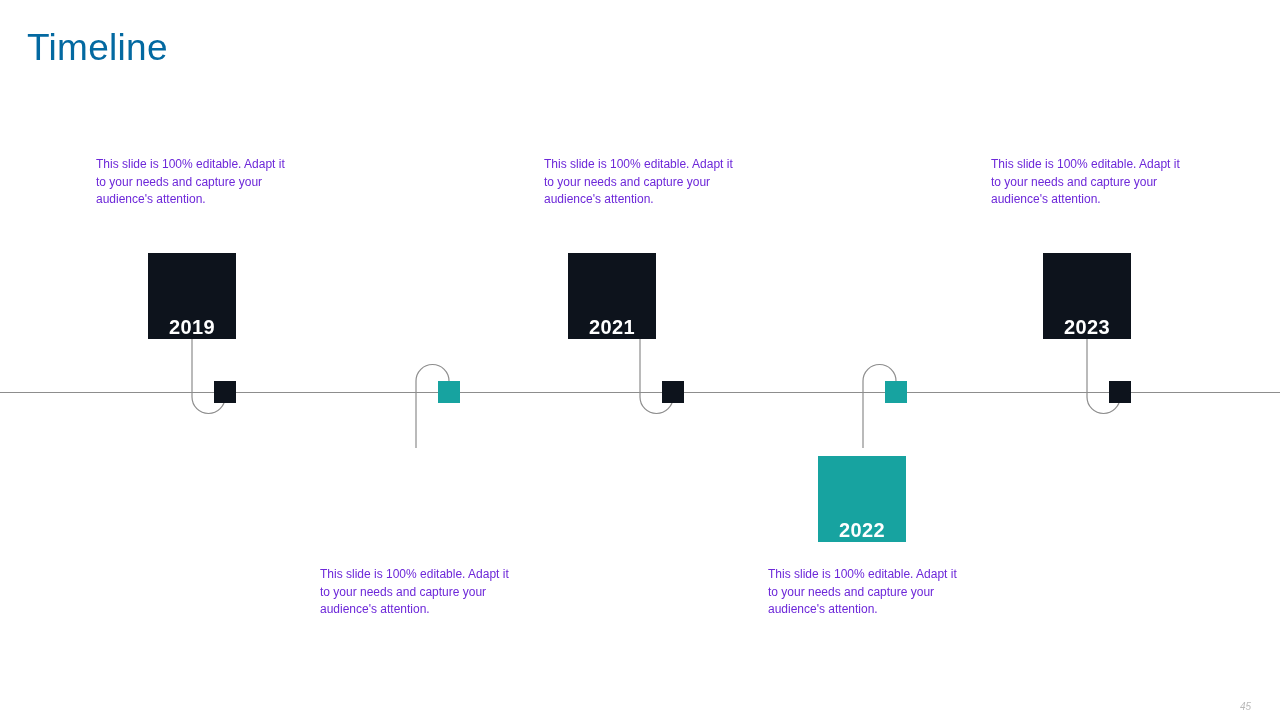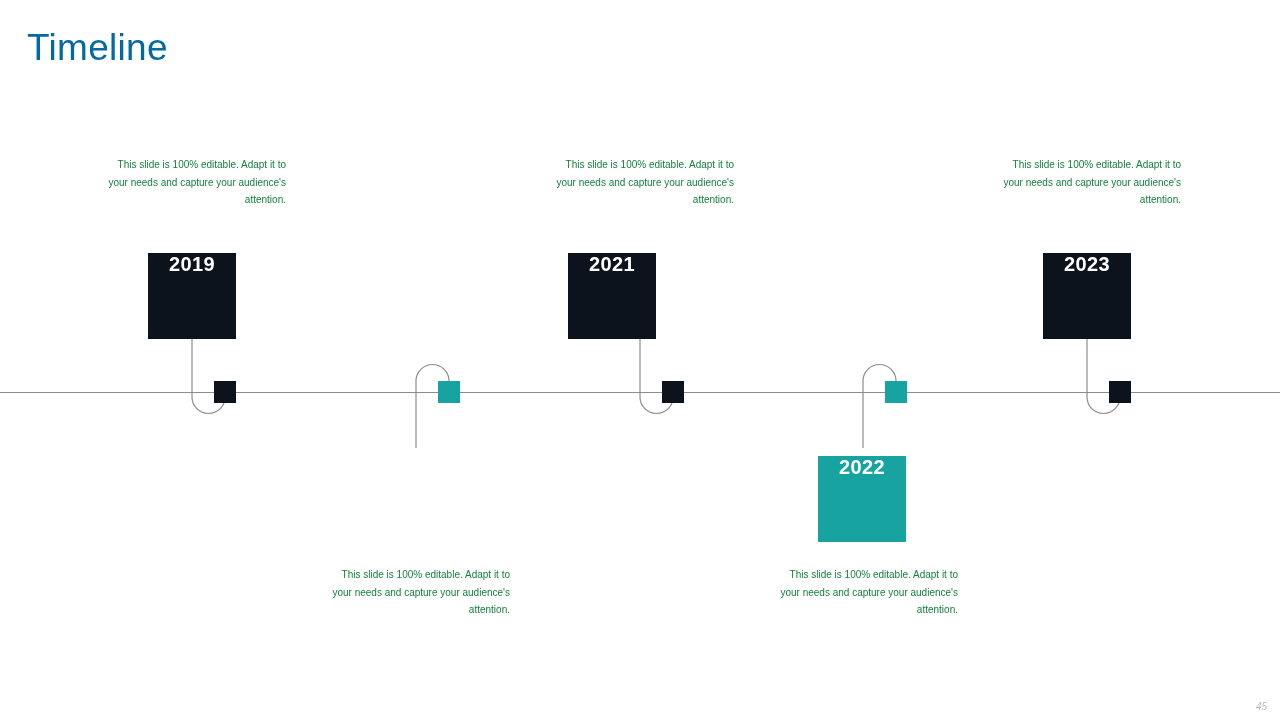--- a/index.html
+++ b/index.html
@@ -51,21 +51,21 @@
     height: 720px;
     pointer-events: none;
   }
 
   
   .year-box {
     position: absolute;
     width: 88px;
     height: 86px;
     display: flex;
-    align-items: flex-start;
+    align-items: flex-end;
     justify-content: center;
     color: #ffffff;
     font-size: 20px;
     font-weight: bold;
     letter-spacing: 0.4px;
   }
   .year-box.dark  { background: #0d131c; }
   .year-box.teal  { background: #17a3a0; }
 
   
@@ -74,30 +74,30 @@
     width: 22px;
     height: 22px;
   }
   .axis-marker.dark { background: #0d131c; }
   .axis-marker.teal { background: #17a3a0; }
 
   
   .desc-text {
     position: absolute;
     width: 190px;
-    text-align: right;
-    font-size: 10px;
+    text-align: left;
+    font-size: 12px;
     line-height: 17.6px;
-    color: #15803d;
+    color: #6d28d9;
   }
 
   
   #page-number {
     position: absolute;
-    right: 13px;
+    right: 29px;
     bottom: 8px;
     font-size: 10px;
     color: #b9b9b9;
     font-style: italic;
   }
 </style>
 </head>
 <body>
 
 <div id="slide">

